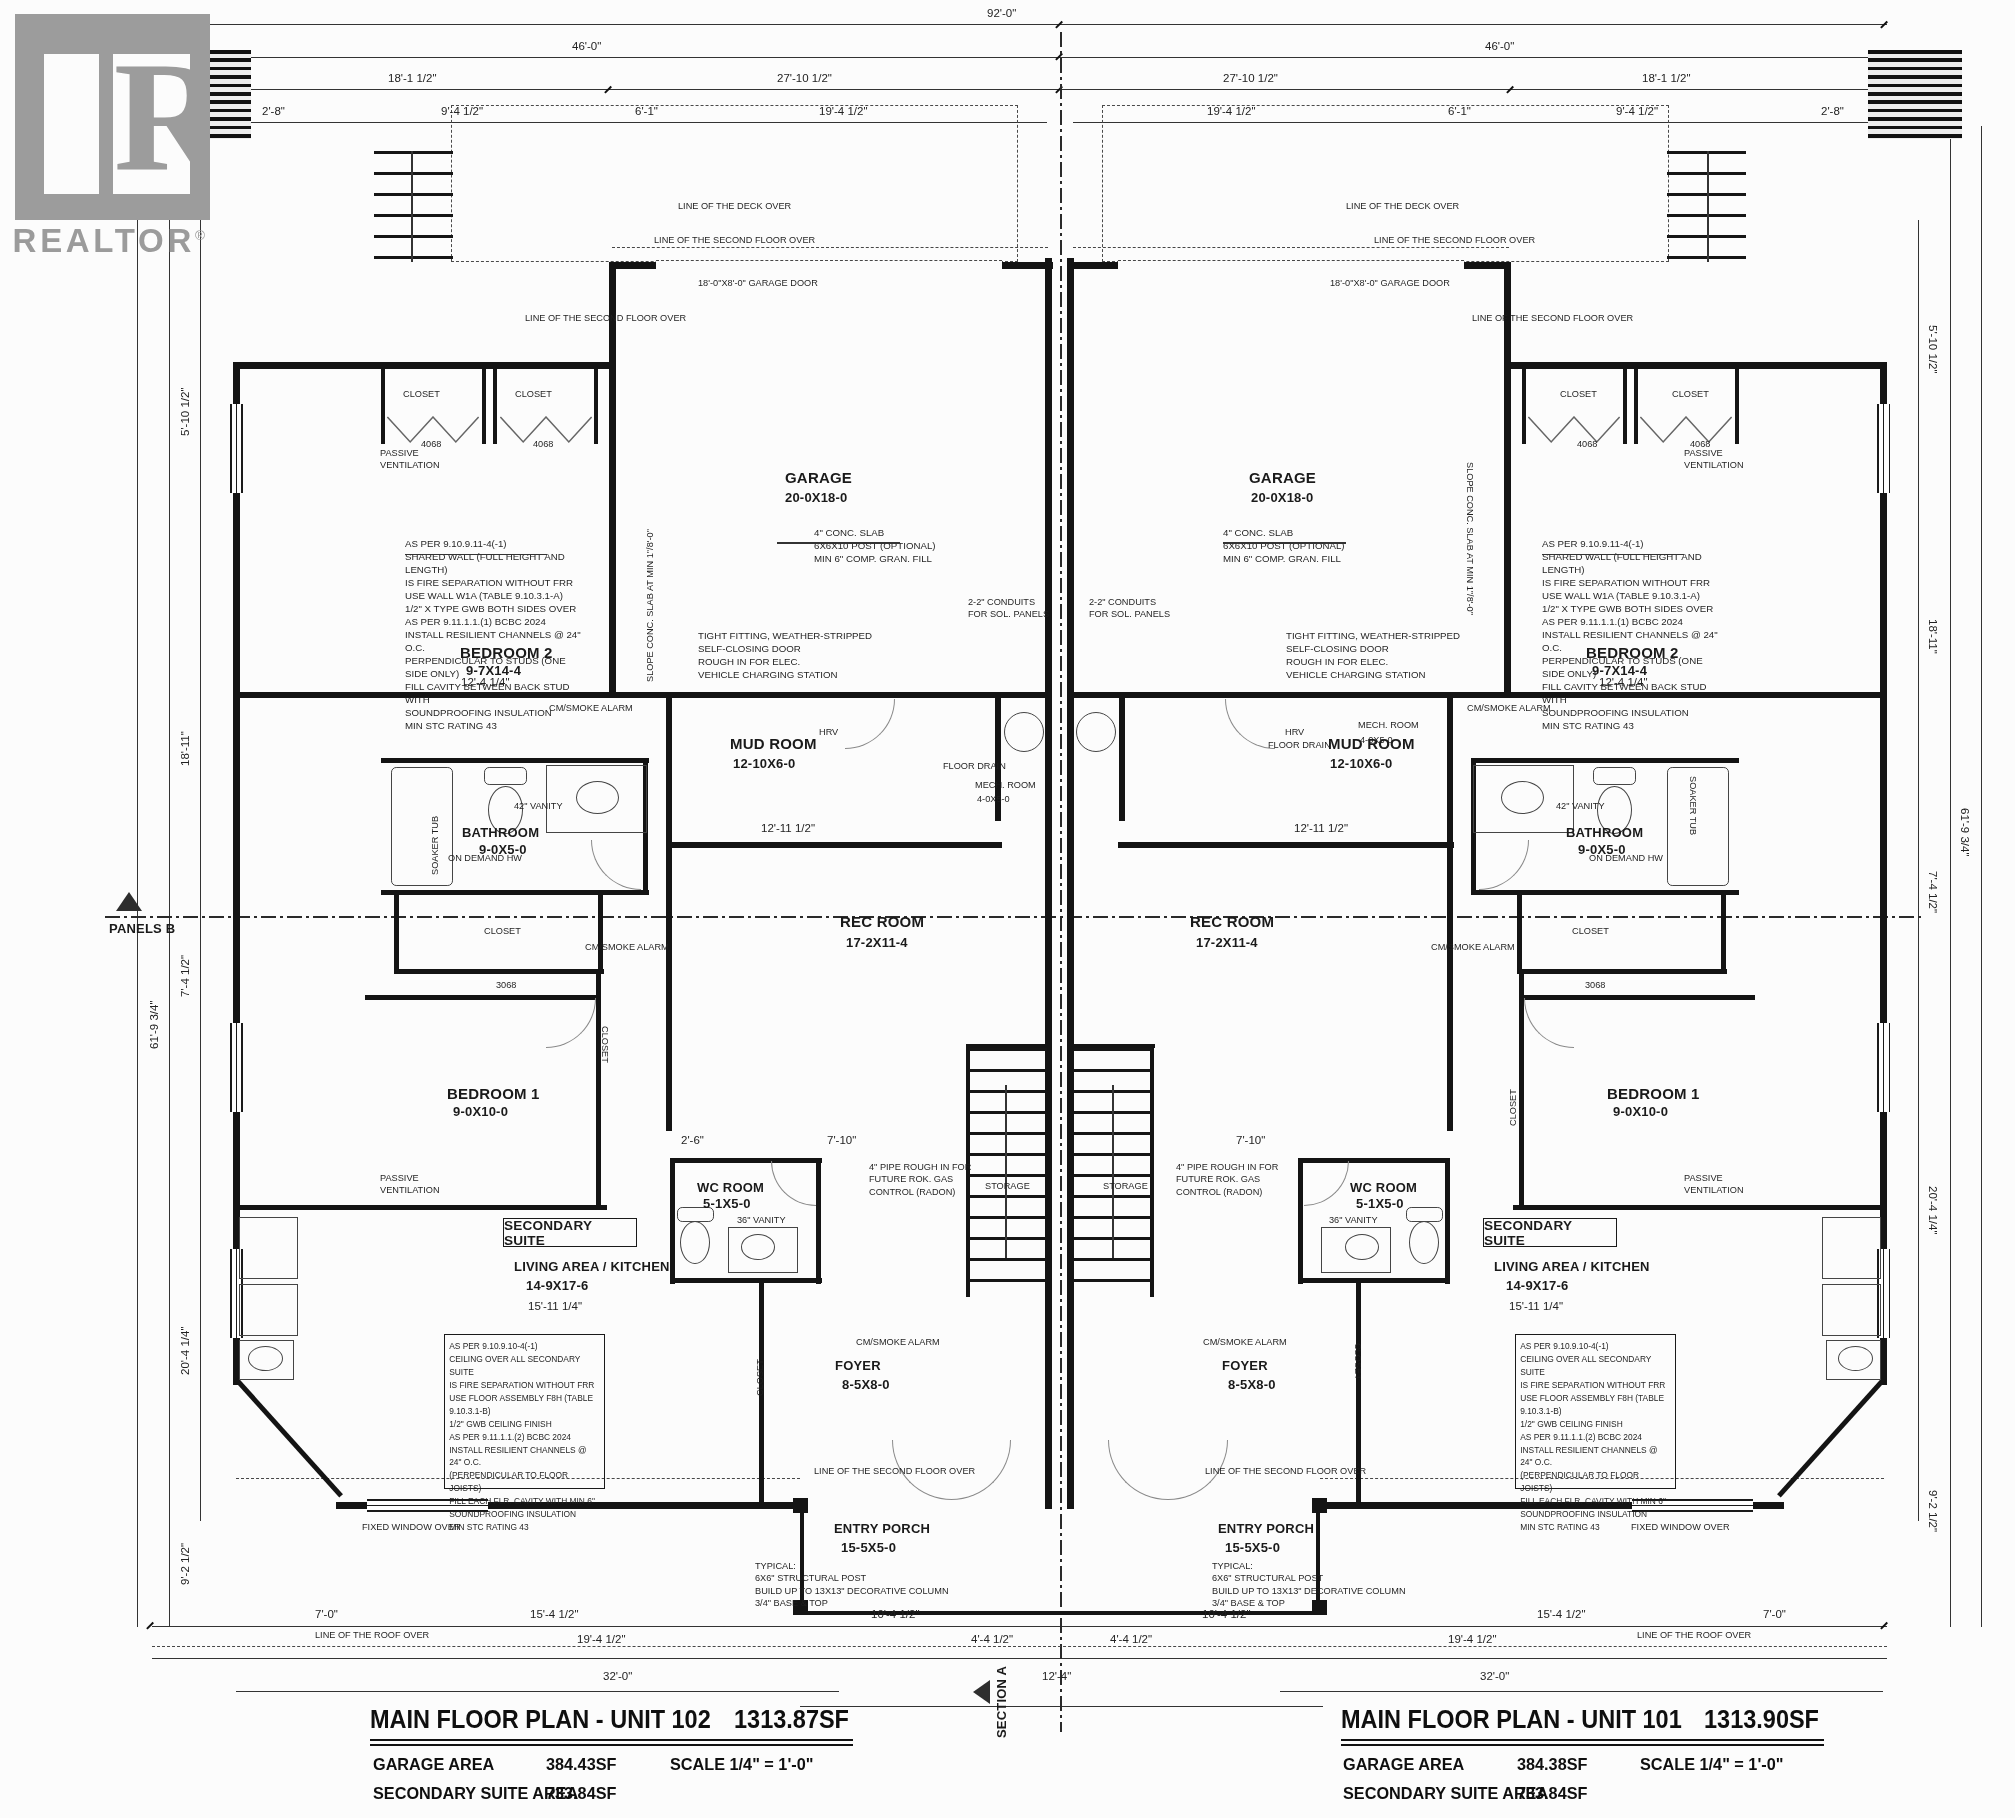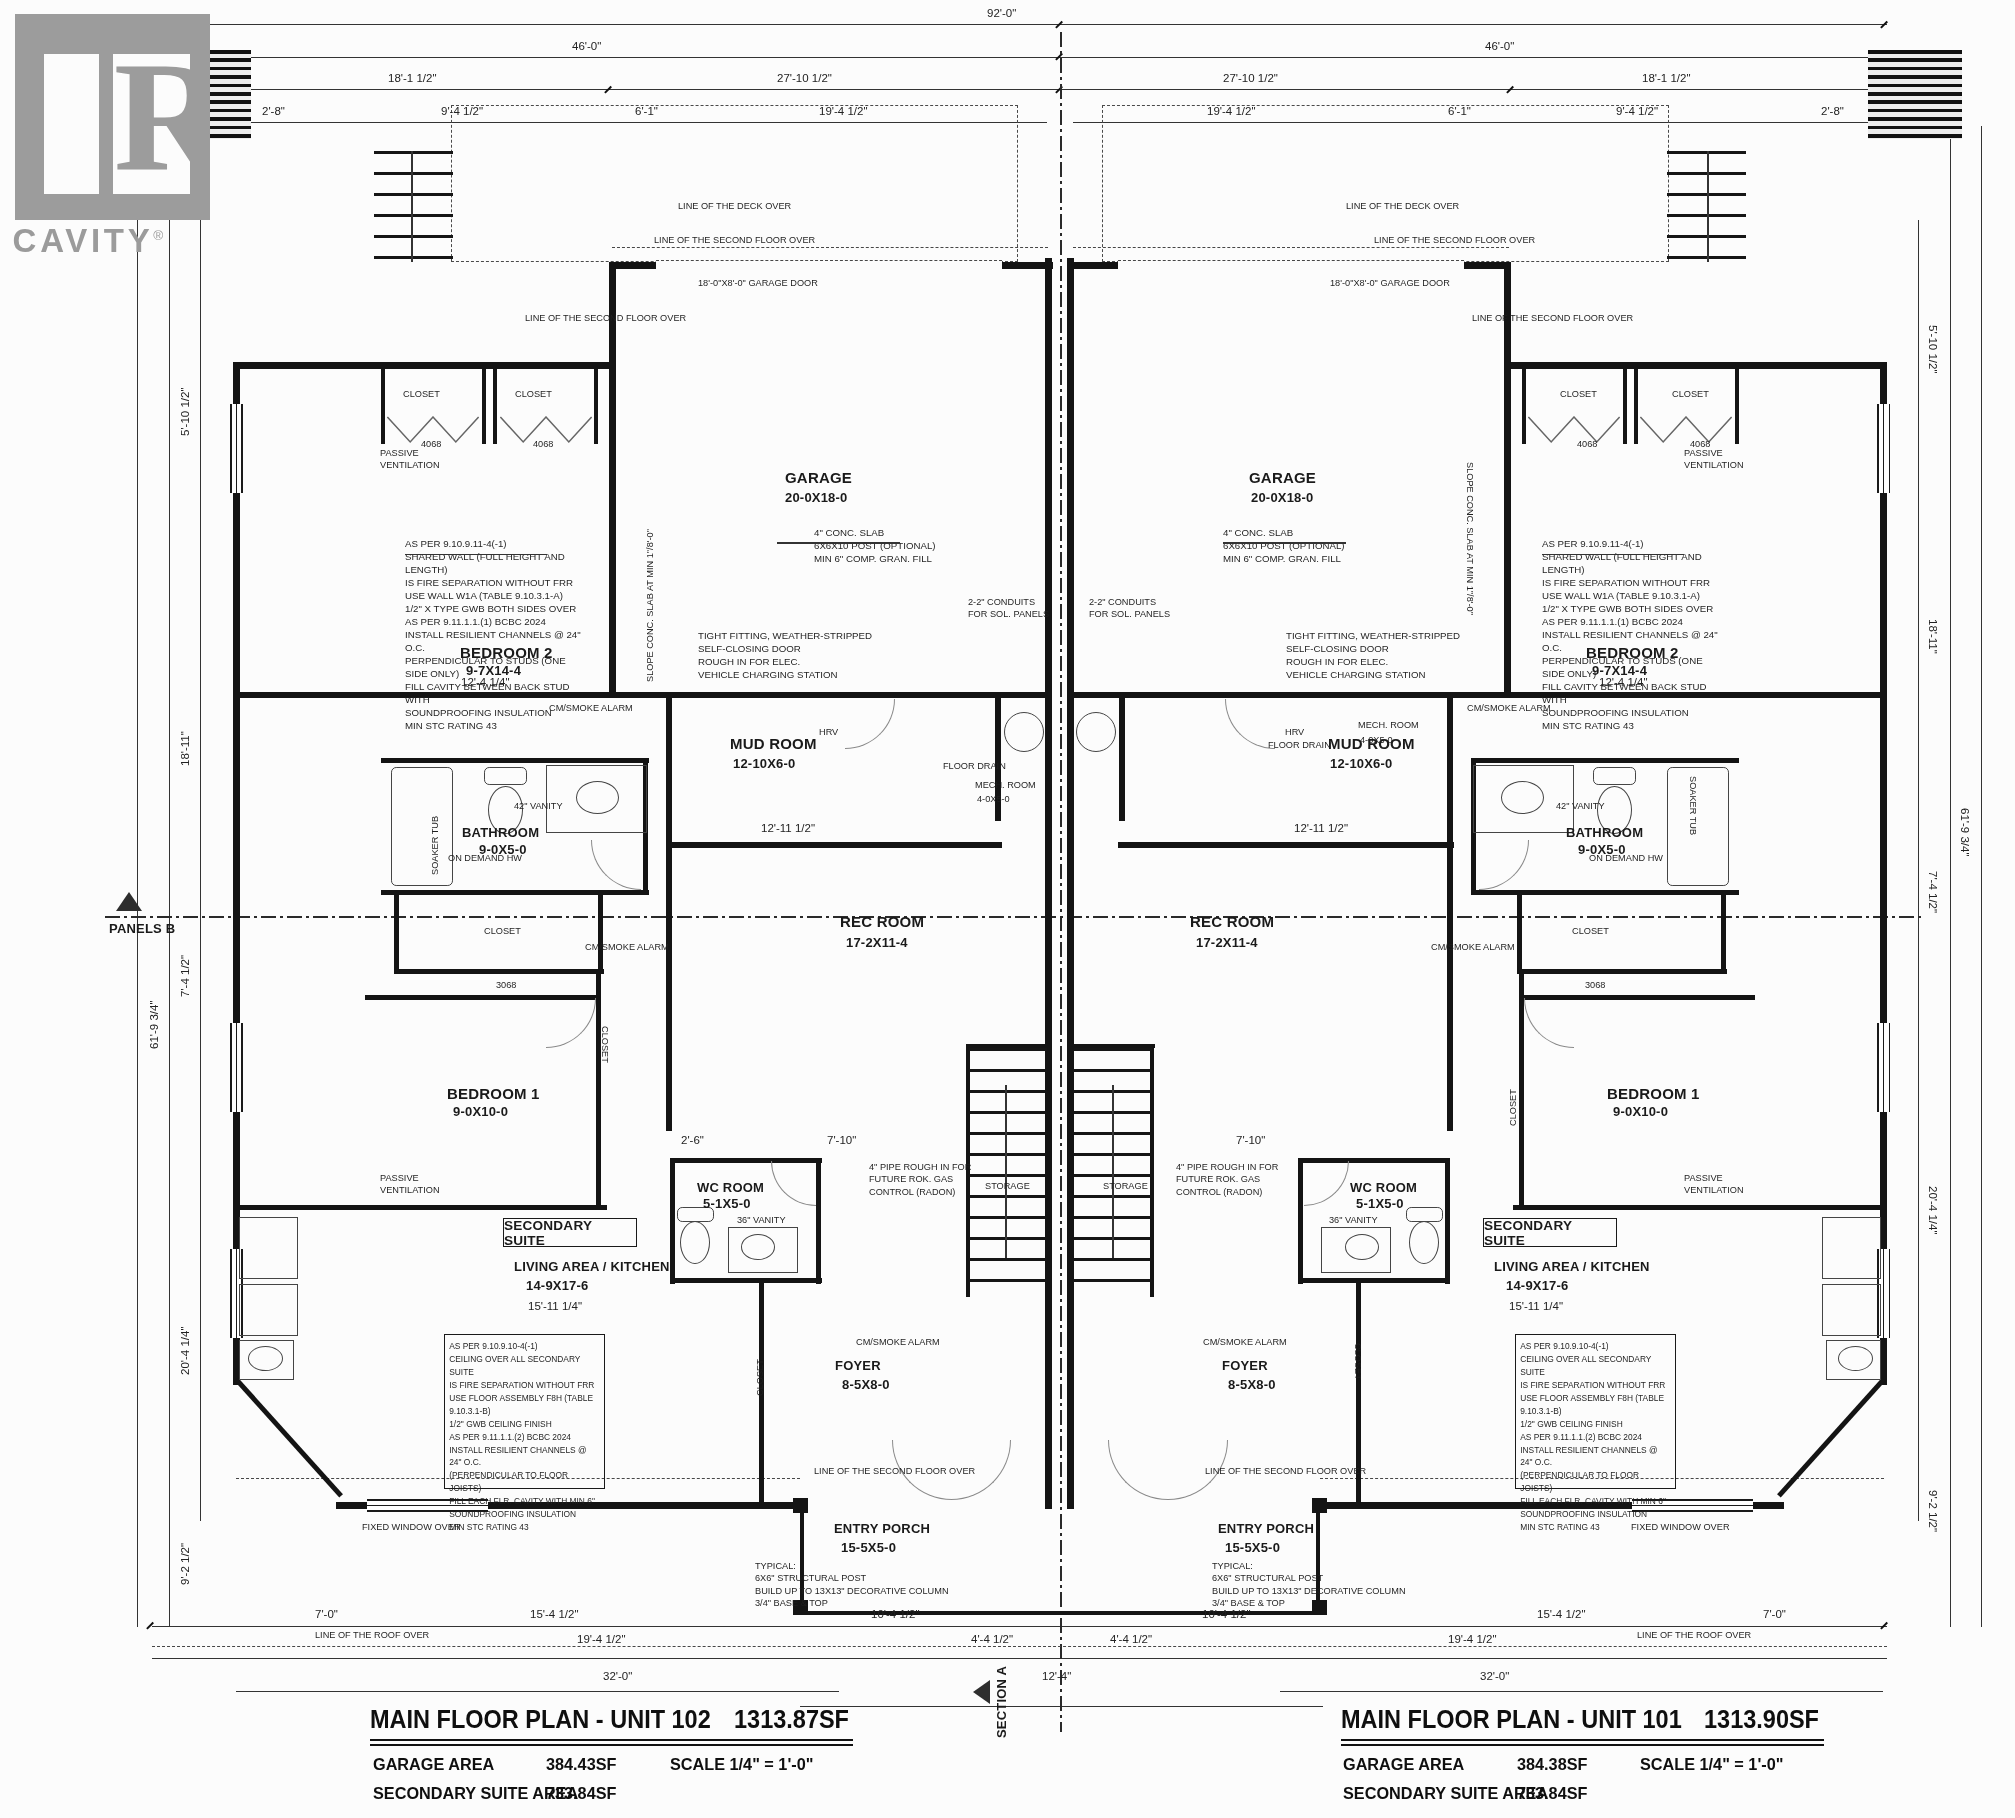--- a/index.html
+++ b/index.html
@@ -48,21 +48,21 @@
 <body>
 
 <div class="sheet">
 
   <div class="logo">
     <span class="p1"></span>
     <span class="p2">
         <b class="r">R</b>
       </span>
   </div>
-  <div class="wmtxt"><b>CAVITY</b><sup>®</sup></div>
+  <div class="wmtxt"><b>REALTOR</b><sup>®</sup></div>
 
   <i class="ln" style="left:152px;top:24px;width:1735px;height:1px"></i>
   <i class="ln" style="left:152px;top:57px;width:1735px;height:1px"></i>
   <i class="ln" style="left:152px;top:89px;width:1735px;height:1px"></i>
   <i class="ln" style="left:236px;top:122px;width:811px;height:1px"></i>
   <i class="ln" style="left:1073px;top:122px;width:811px;height:1px"></i>
   <i class="ln" style="left:137px;top:126px;width:1px;height:1501px"></i>
   <i class="ln" style="left:169px;top:126px;width:1px;height:1501px"></i>
   <i class="ln" style="left:200px;top:220px;width:1px;height:1301px"></i>
   <i class="ln" style="left:1981px;top:126px;width:1px;height:1501px"></i>

